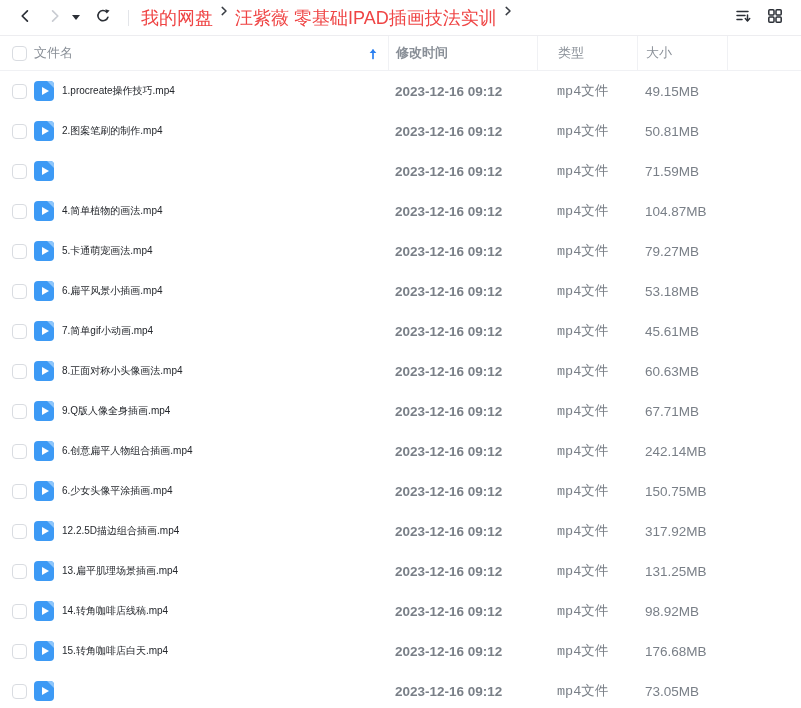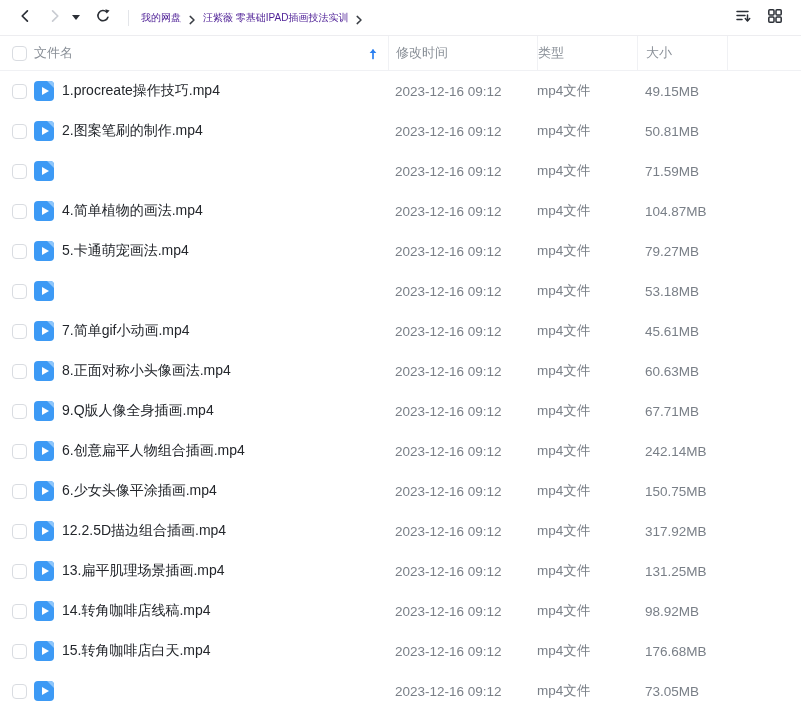--- a/index.html
+++ b/index.html
@@ -19,38 +19,38 @@
   .nav-btn { display:flex; align-items:center; justify-content:center;
     width:22px; height:22px; cursor:pointer; }
   .nav-btn + .nav-btn { margin-left:8px; }
   .caret-down {
     width:0; height:0; margin-left:6px; cursor:pointer;
     border-left:4px solid transparent; border-right:4px solid transparent;
     border-top:5px solid #2b2f36;
   }
   .refresh { margin-left:12px; }
   .tb-divider { width:1px; height:16px; background:#e3e5e9; margin:0 12px 0 14px; }
-  .breadcrumb { display:flex; align-items:flex-end; font-size:10px; color:#4c1d95; }
+  .breadcrumb { display:flex; align-items:flex-start; font-size:18px; color:#ef4444; }
   .crumb { cursor:pointer; white-space:nowrap; }
   .crumb-sep { display:flex; align-items:center; margin:0 6px; }
   .toolbar-spacer { flex:1; }
   .view-btn { display:flex; align-items:center; justify-content:center;
     width:24px; height:24px; cursor:pointer; }
   .view-btn + .view-btn { margin-left:8px; }
 
   
   .list-header {
     display:flex; align-items:center; height:35px;
     border-bottom:1px solid #f0f1f4;
     color:#898f97; font-size:13px;
   }
   .cell-check { width:34px; padding-left:12px; display:flex; align-items:center; flex:none; }
   .cell-name  { flex:1 1 auto; display:flex; align-items:center; min-width:0; }
-  .cell-time  { width:149px; flex:none; padding-left:7px; }
-  .cell-type  { width:100px; flex:none; padding-left:0; }
+  .cell-time  { width:149px; flex:none; padding-left:7px;font-weight:bold; }
+  .cell-type  { width:100px; flex:none; padding-left:20px;font-family:Liberation Mono, monospace; }
   .cell-size  { width:90px;  flex:none; padding-left:8px; }
   .cell-extra { width:74px;  flex:none; }
   .list-header .cell-time, .list-header .cell-type,
   .list-header .cell-size, .list-header .cell-extra {
     border-left:1px solid #f0f1f4; height:100%; display:flex; align-items:center;
   }
   .sort-asc { margin-left:auto; margin-right:9px; display:flex; align-items:center; }
 
   
   .file-row { display:flex; align-items:center; height:40px; font-size:13.5px; color:#797f87; }
@@ -65,21 +65,21 @@
   }
   .file-icon .fold {
     position:absolute; top:0; right:0; width:0; height:0;
     border-top:7px solid #8ec6fb; border-left:7px solid transparent;
   }
   .file-icon .play {
     width:0; height:0; margin-left:2px;
     border-left:7px solid #fff;
     border-top:4.5px solid transparent; border-bottom:4.5px solid transparent;
   }
-  .file-name { margin-left:8px; font-size:14px; color:#24272c; cursor:pointer;
+  .file-name { margin-left:8px; font-size:10px; color:#24272c; cursor:pointer;
     white-space:nowrap; overflow:hidden; text-overflow:ellipsis; }
 </style>
 </head>
 <body>
 
 <div class="window">
 
   <div class="toolbar">
     <div class="nav-btn">
       <span>
@@ -255,20 +255,21 @@
 
     <div class="file-row">
       <div class="cell-check">
         <div class="checkbox"></div>
       </div>
       <div class="cell-name">
         <div class="file-icon">
           <span class="fold"></span>
           <span class="play"></span>
         </div>
+        <span class="file-name">6.扁平风景小插画.mp4</span>
       </div>
       <div class="cell-time">2023-12-16 09:12</div>
       <div class="cell-type">mp4文件</div>
       <div class="cell-size">53.18MB</div>
       <div class="cell-extra"></div>
     </div>
 
     <div class="file-row">
       <div class="cell-check">
         <div class="checkbox"></div>

